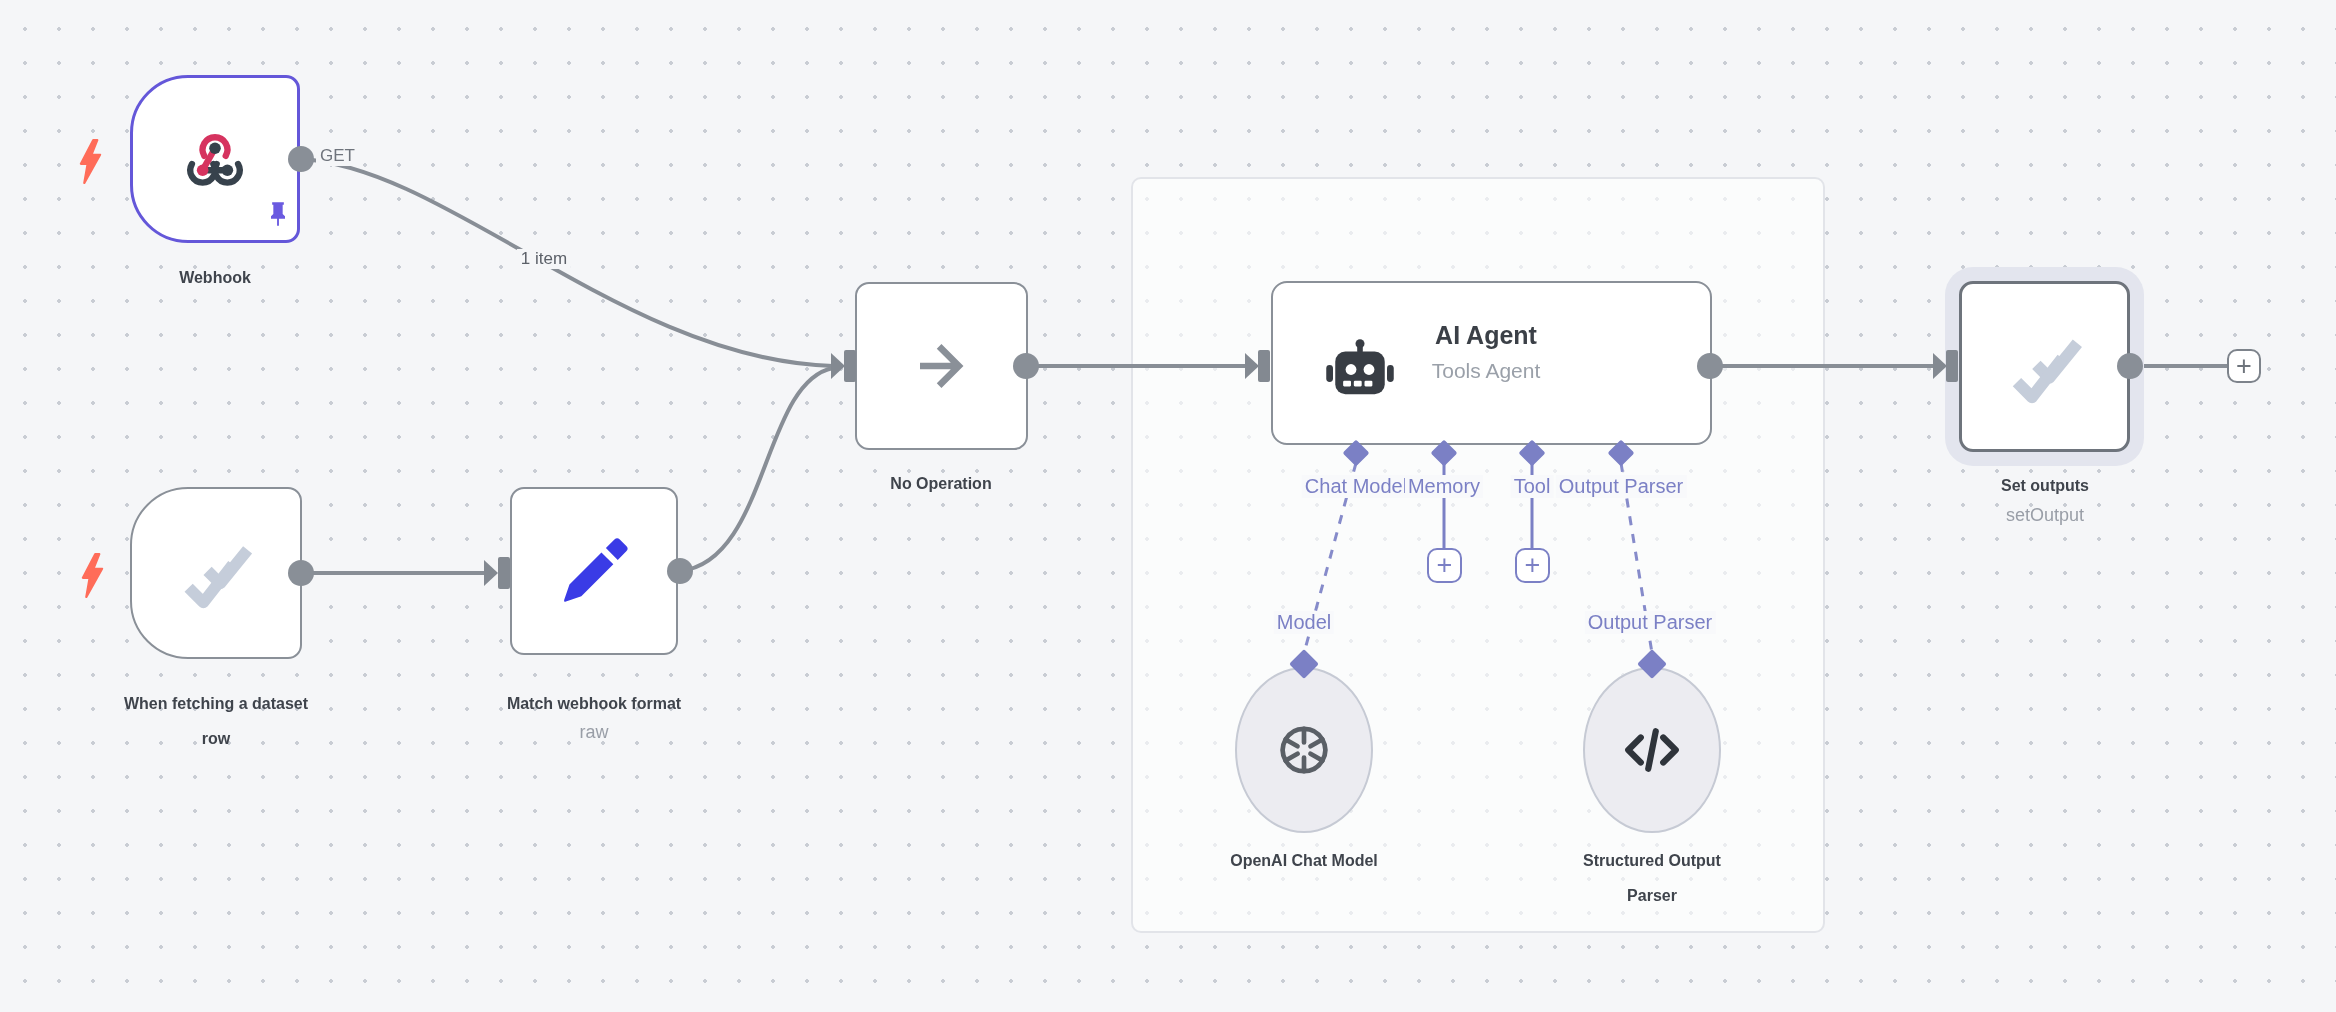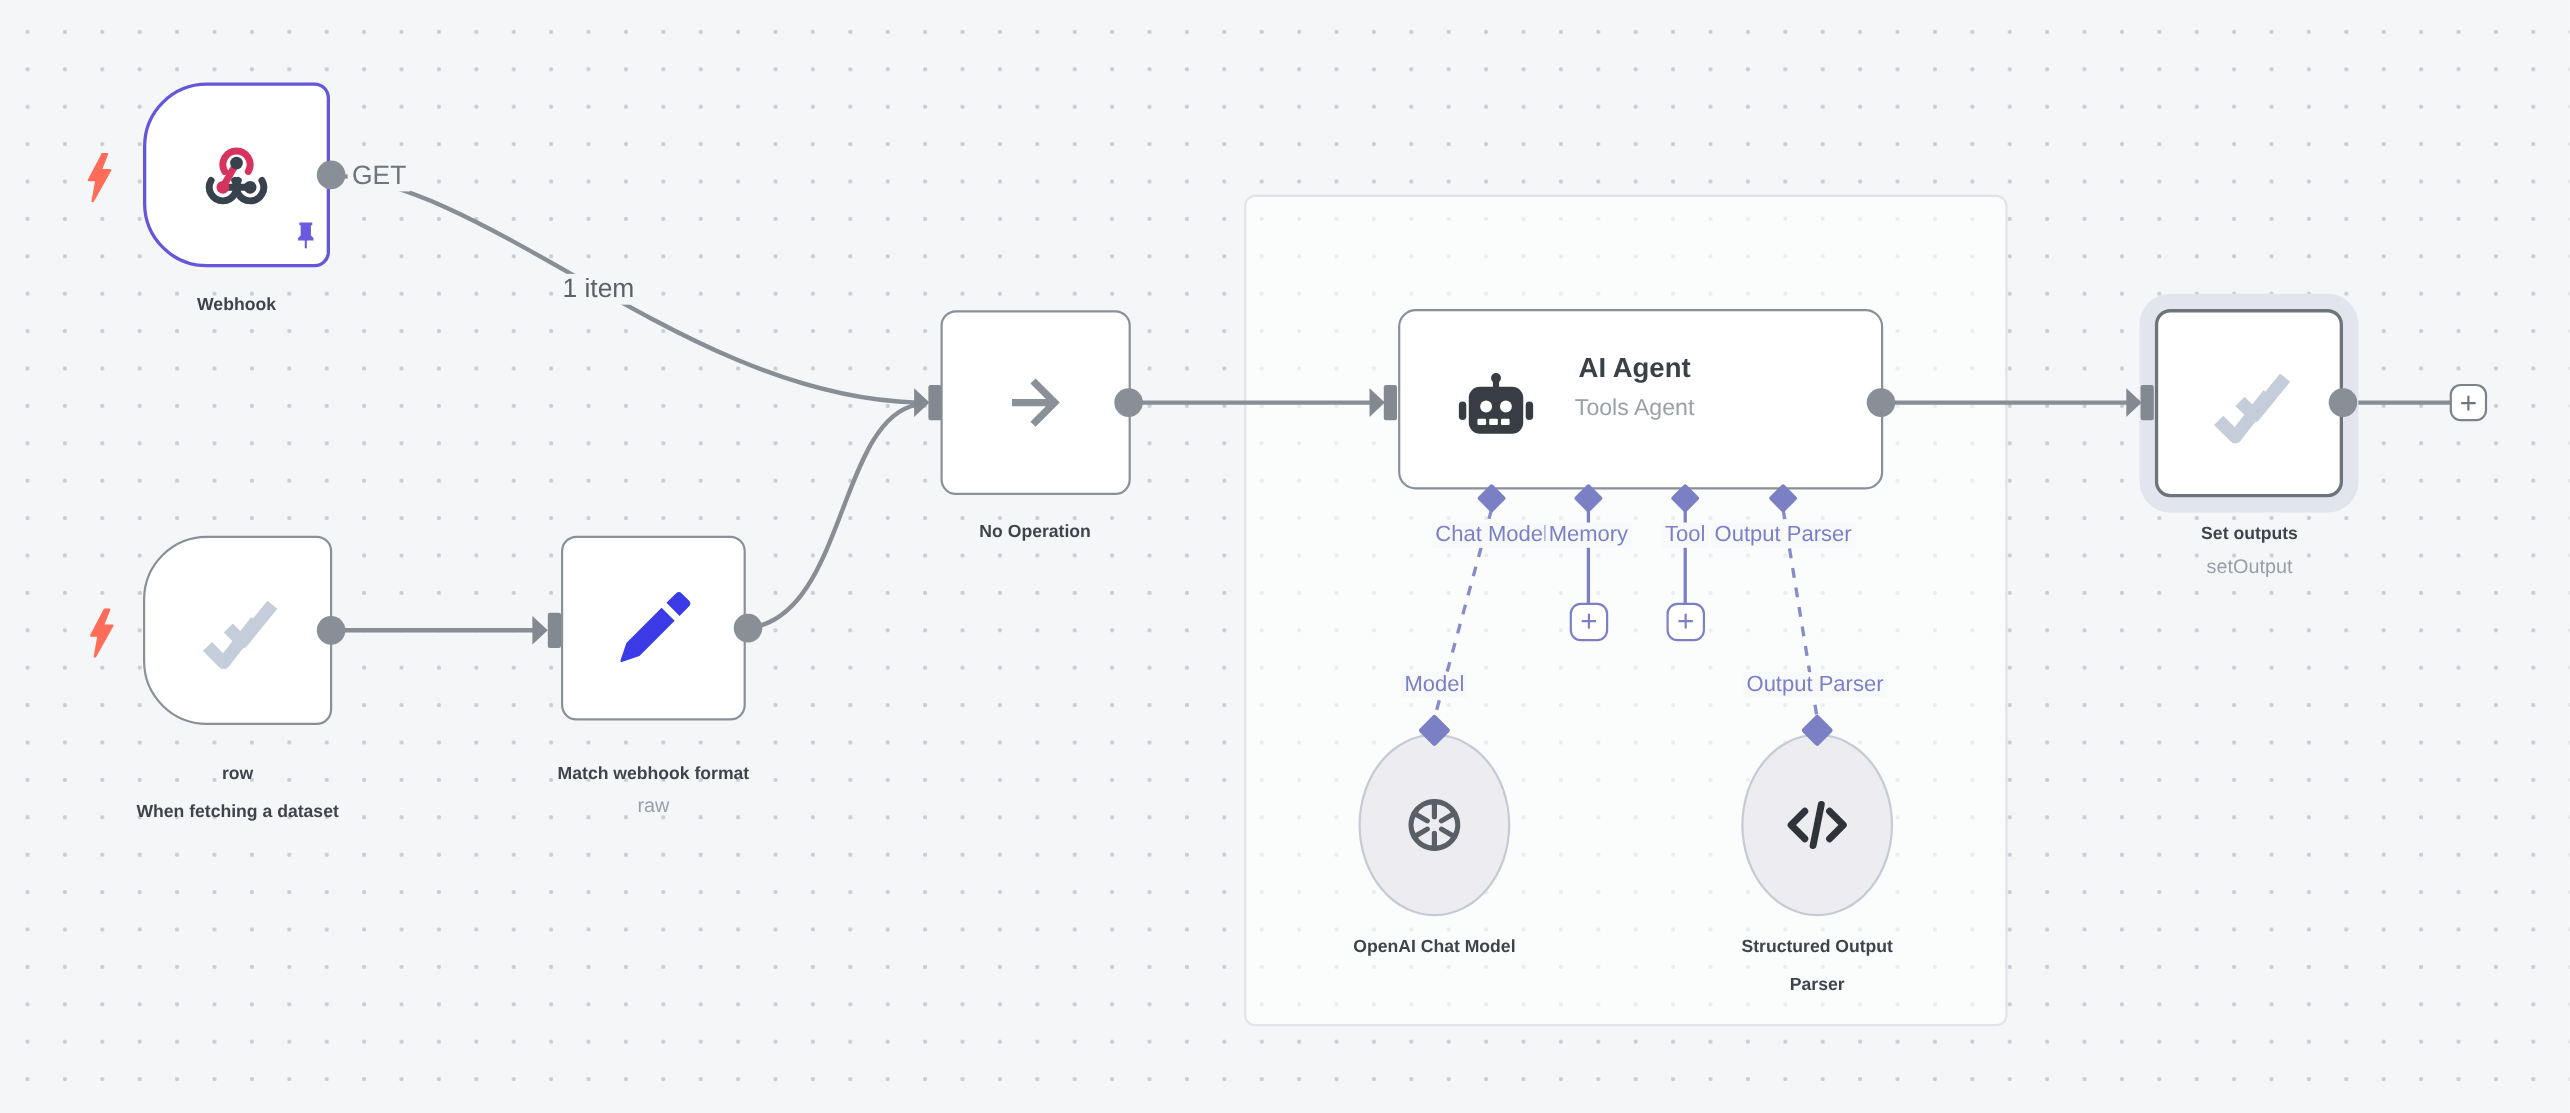--- a/index.html
+++ b/index.html
@@ -33,21 +33,21 @@
   .agent-robot{position:absolute;left:51px;top:55px;}
   .agent-title{position:absolute;left:213px;top:38px;transform:translateX(-50%);font-size:25px;font-weight:600;color:#3b4047;white-space:nowrap;}
   .agent-sub{position:absolute;left:213px;top:76px;transform:translateX(-50%);font-size:21px;color:#9aa0a9;white-space:nowrap;}
   
   .nlabel{position:absolute;transform:translateX(-50%);font-size:16px;font-weight:600;color:#3f444c;
     text-align:center;white-space:nowrap;line-height:35px;}
   .sublabel{position:absolute;transform:translateX(-50%);font-size:18px;font-weight:400;color:#999ea7;
     text-align:center;white-space:nowrap;}
   .plabel{position:absolute;transform:translateX(-50%);font-size:20px;color:#7b80c5;
     background:#f8f9fb;padding:0 3px;white-space:nowrap;}
-  .edge-label{position:absolute;font-size:24px;color:#6f747c;background:#f5f6f8;padding:0 4px;white-space:nowrap;}
+  .edge-label{position:absolute;font-size:17px;color:#6f747c;background:#f5f6f8;padding:0 4px;white-space:nowrap;}
   #label-one-item{transform:translateX(-50%);color:#5c6169;}
   
   .plus-mini{position:absolute;width:35px;height:35px;border:2.5px solid #7b80c5;border-radius:10px;
     background:#fff;color:#7b80c5;font-size:27px;line-height:31px;text-align:center;box-sizing:border-box;
     font-weight:500;cursor:pointer;}
   #plus-end{left:2227px;top:349px;width:34px;height:34px;border-color:#7d838b;color:#6e747c;}
   .decor{position:absolute;}
 </style>
 </head>
 <body>
@@ -110,22 +110,22 @@
         <path d="M12,52 L26,66 L54,30"></path>
       </g>
     </svg>
   </div>
   <div class="decor" style="left:79px;top:553px;">
     <svg viewBox="0 0 24 40" width="27">
         <path d="M14.5,1 L3.5,22 H9.5 L6.5,39 L20.5,14 H12.8 L18,1 Z" fill="#ff6c59" stroke="#ff6c59" stroke-width="2" stroke-linejoin="round"></path>
       </svg>
   </div>
   <div class="nlabel" style="left:216px;top:686px;">
+    <div>When fetching a dataset</div>
     <div>row</div>
-    <div>When fetching a dataset</div>
   </div>
 
   <div class="node" id="node-match">
     <svg viewBox="0 0 48 48" width="76">
       <g fill="#3a3be6">
         <path d="M31.5,9.5 L36.9,4.1 Q38.6,2.4 40.3,4.1 L44.4,8.2 Q46.1,9.9 44.4,11.6 L39,17 Z"></path>
         <path d="M28.7,12.3 L36.2,19.8 L16,40 L6.3,43.3 Q4.6,43.9 5.2,42.2 L8.5,32.5 Z"></path>
       </g>
     </svg>
   </div>

